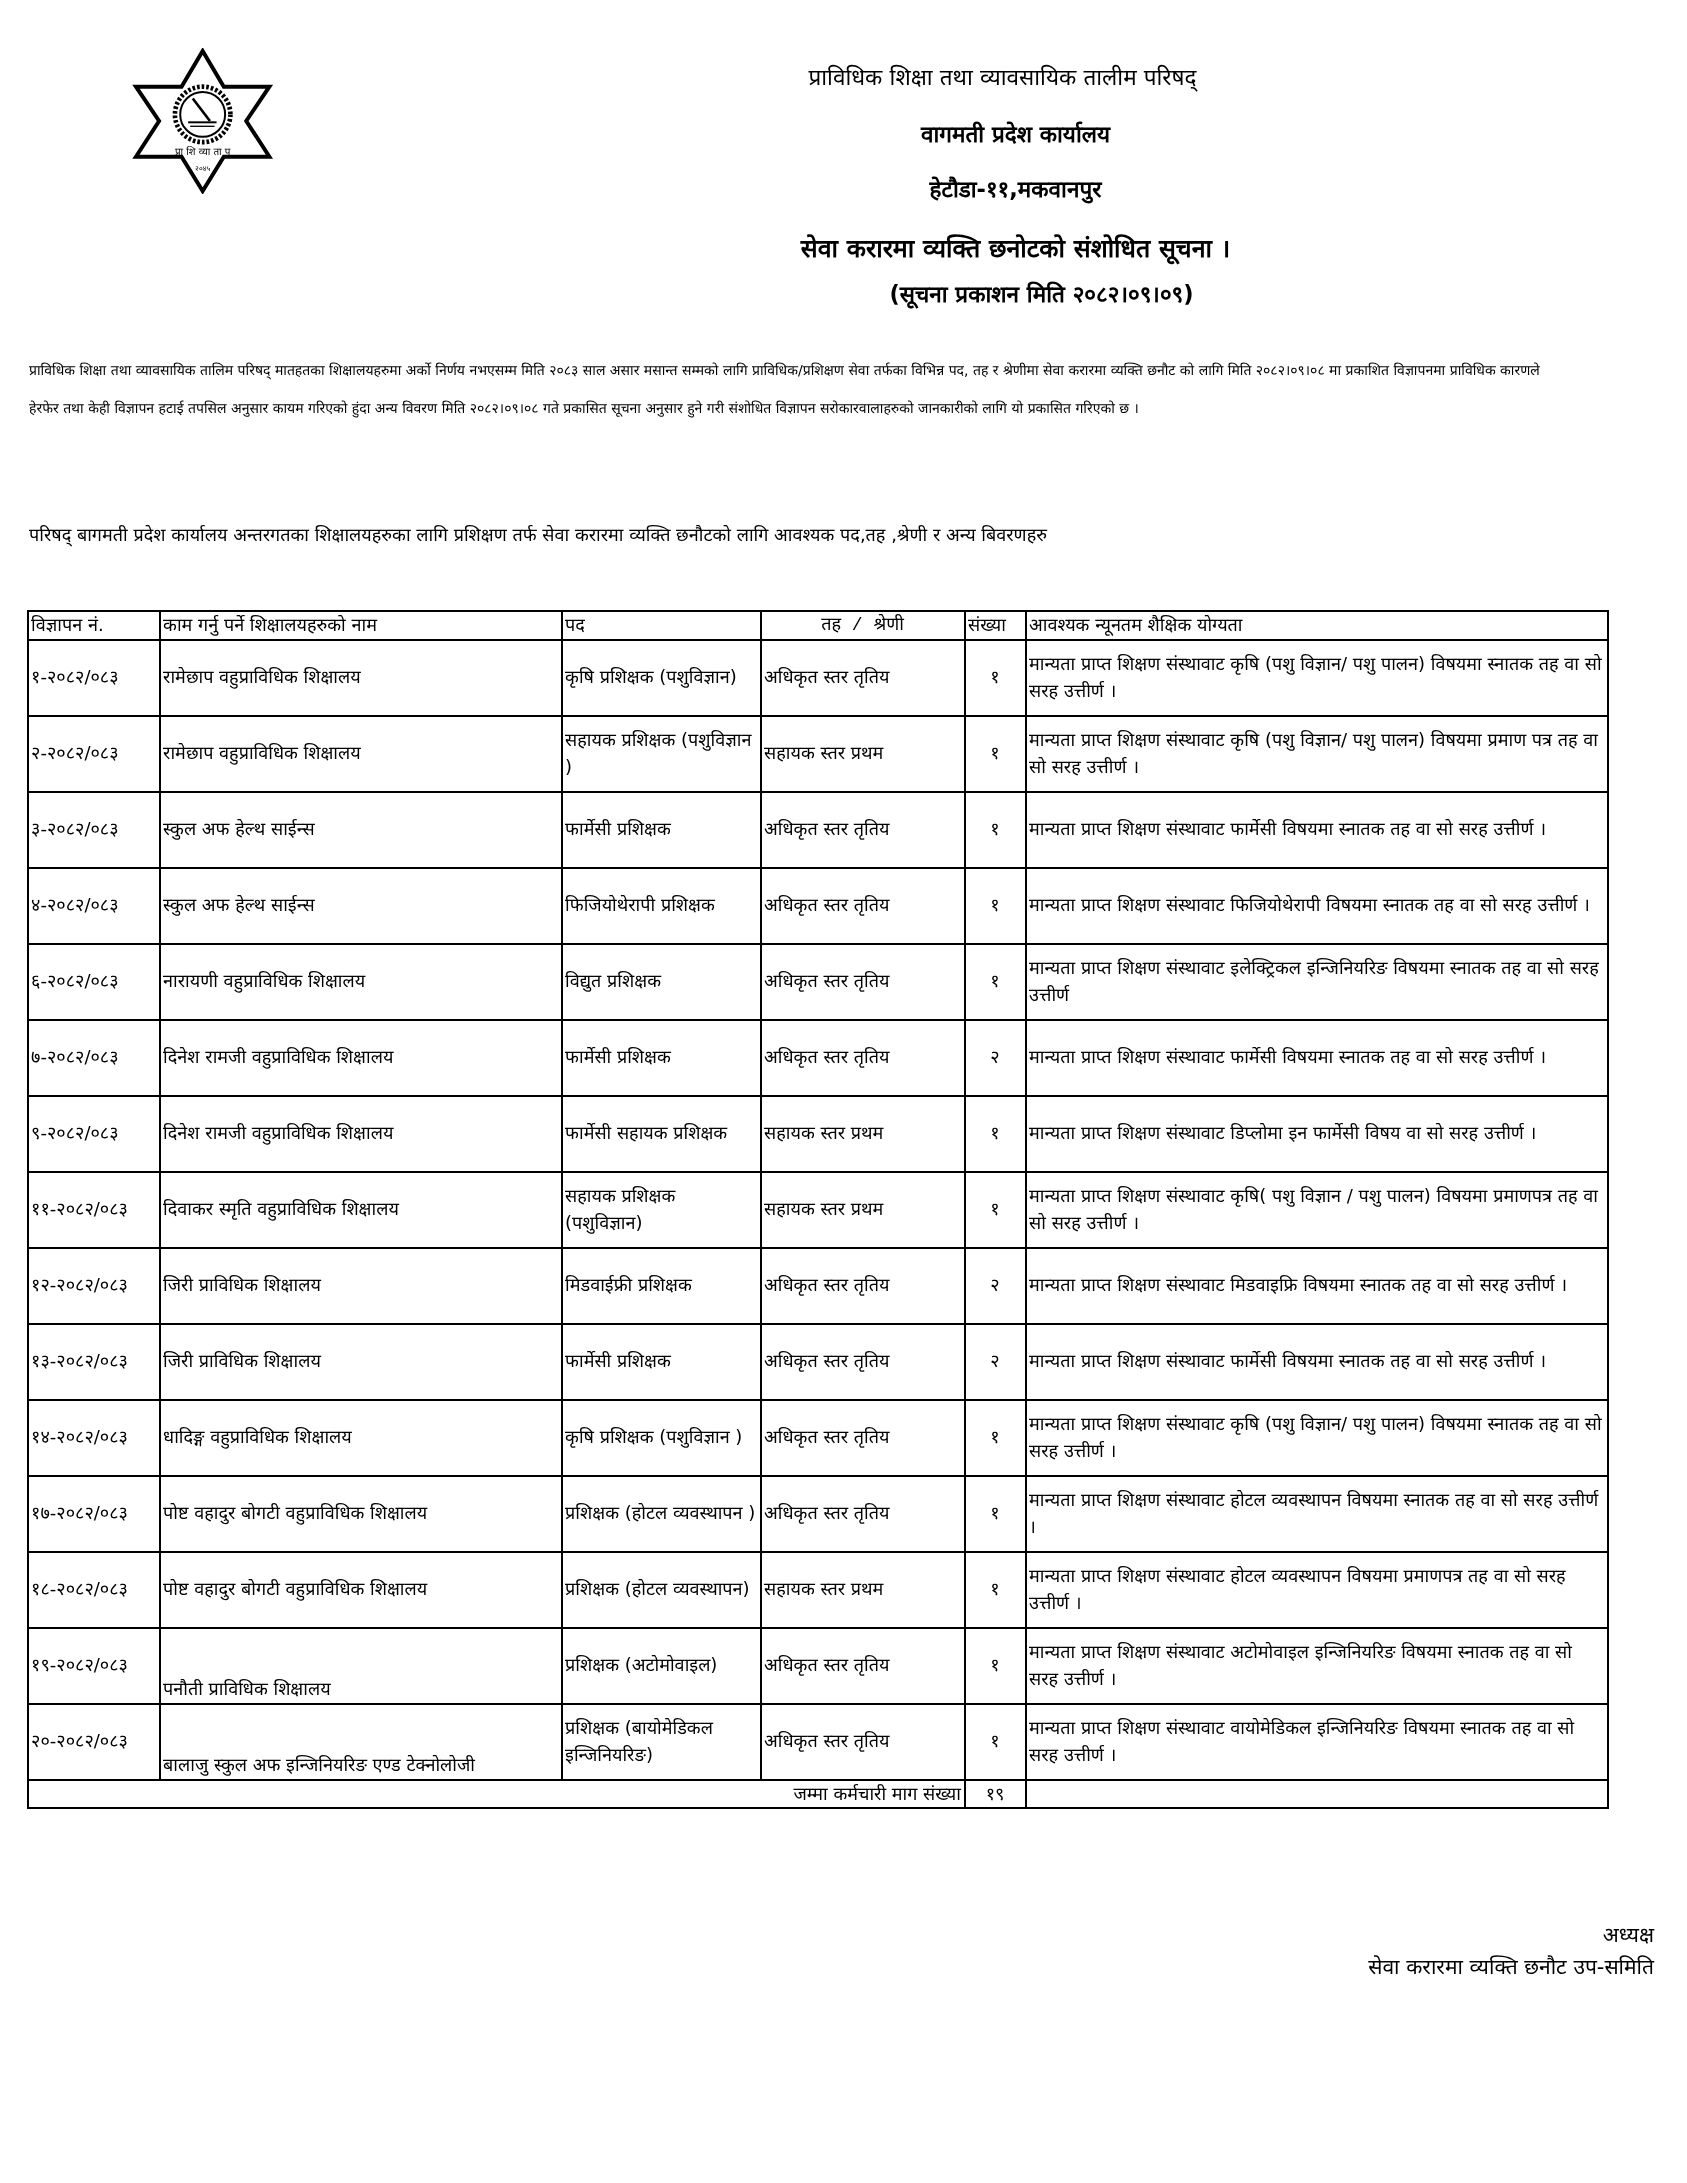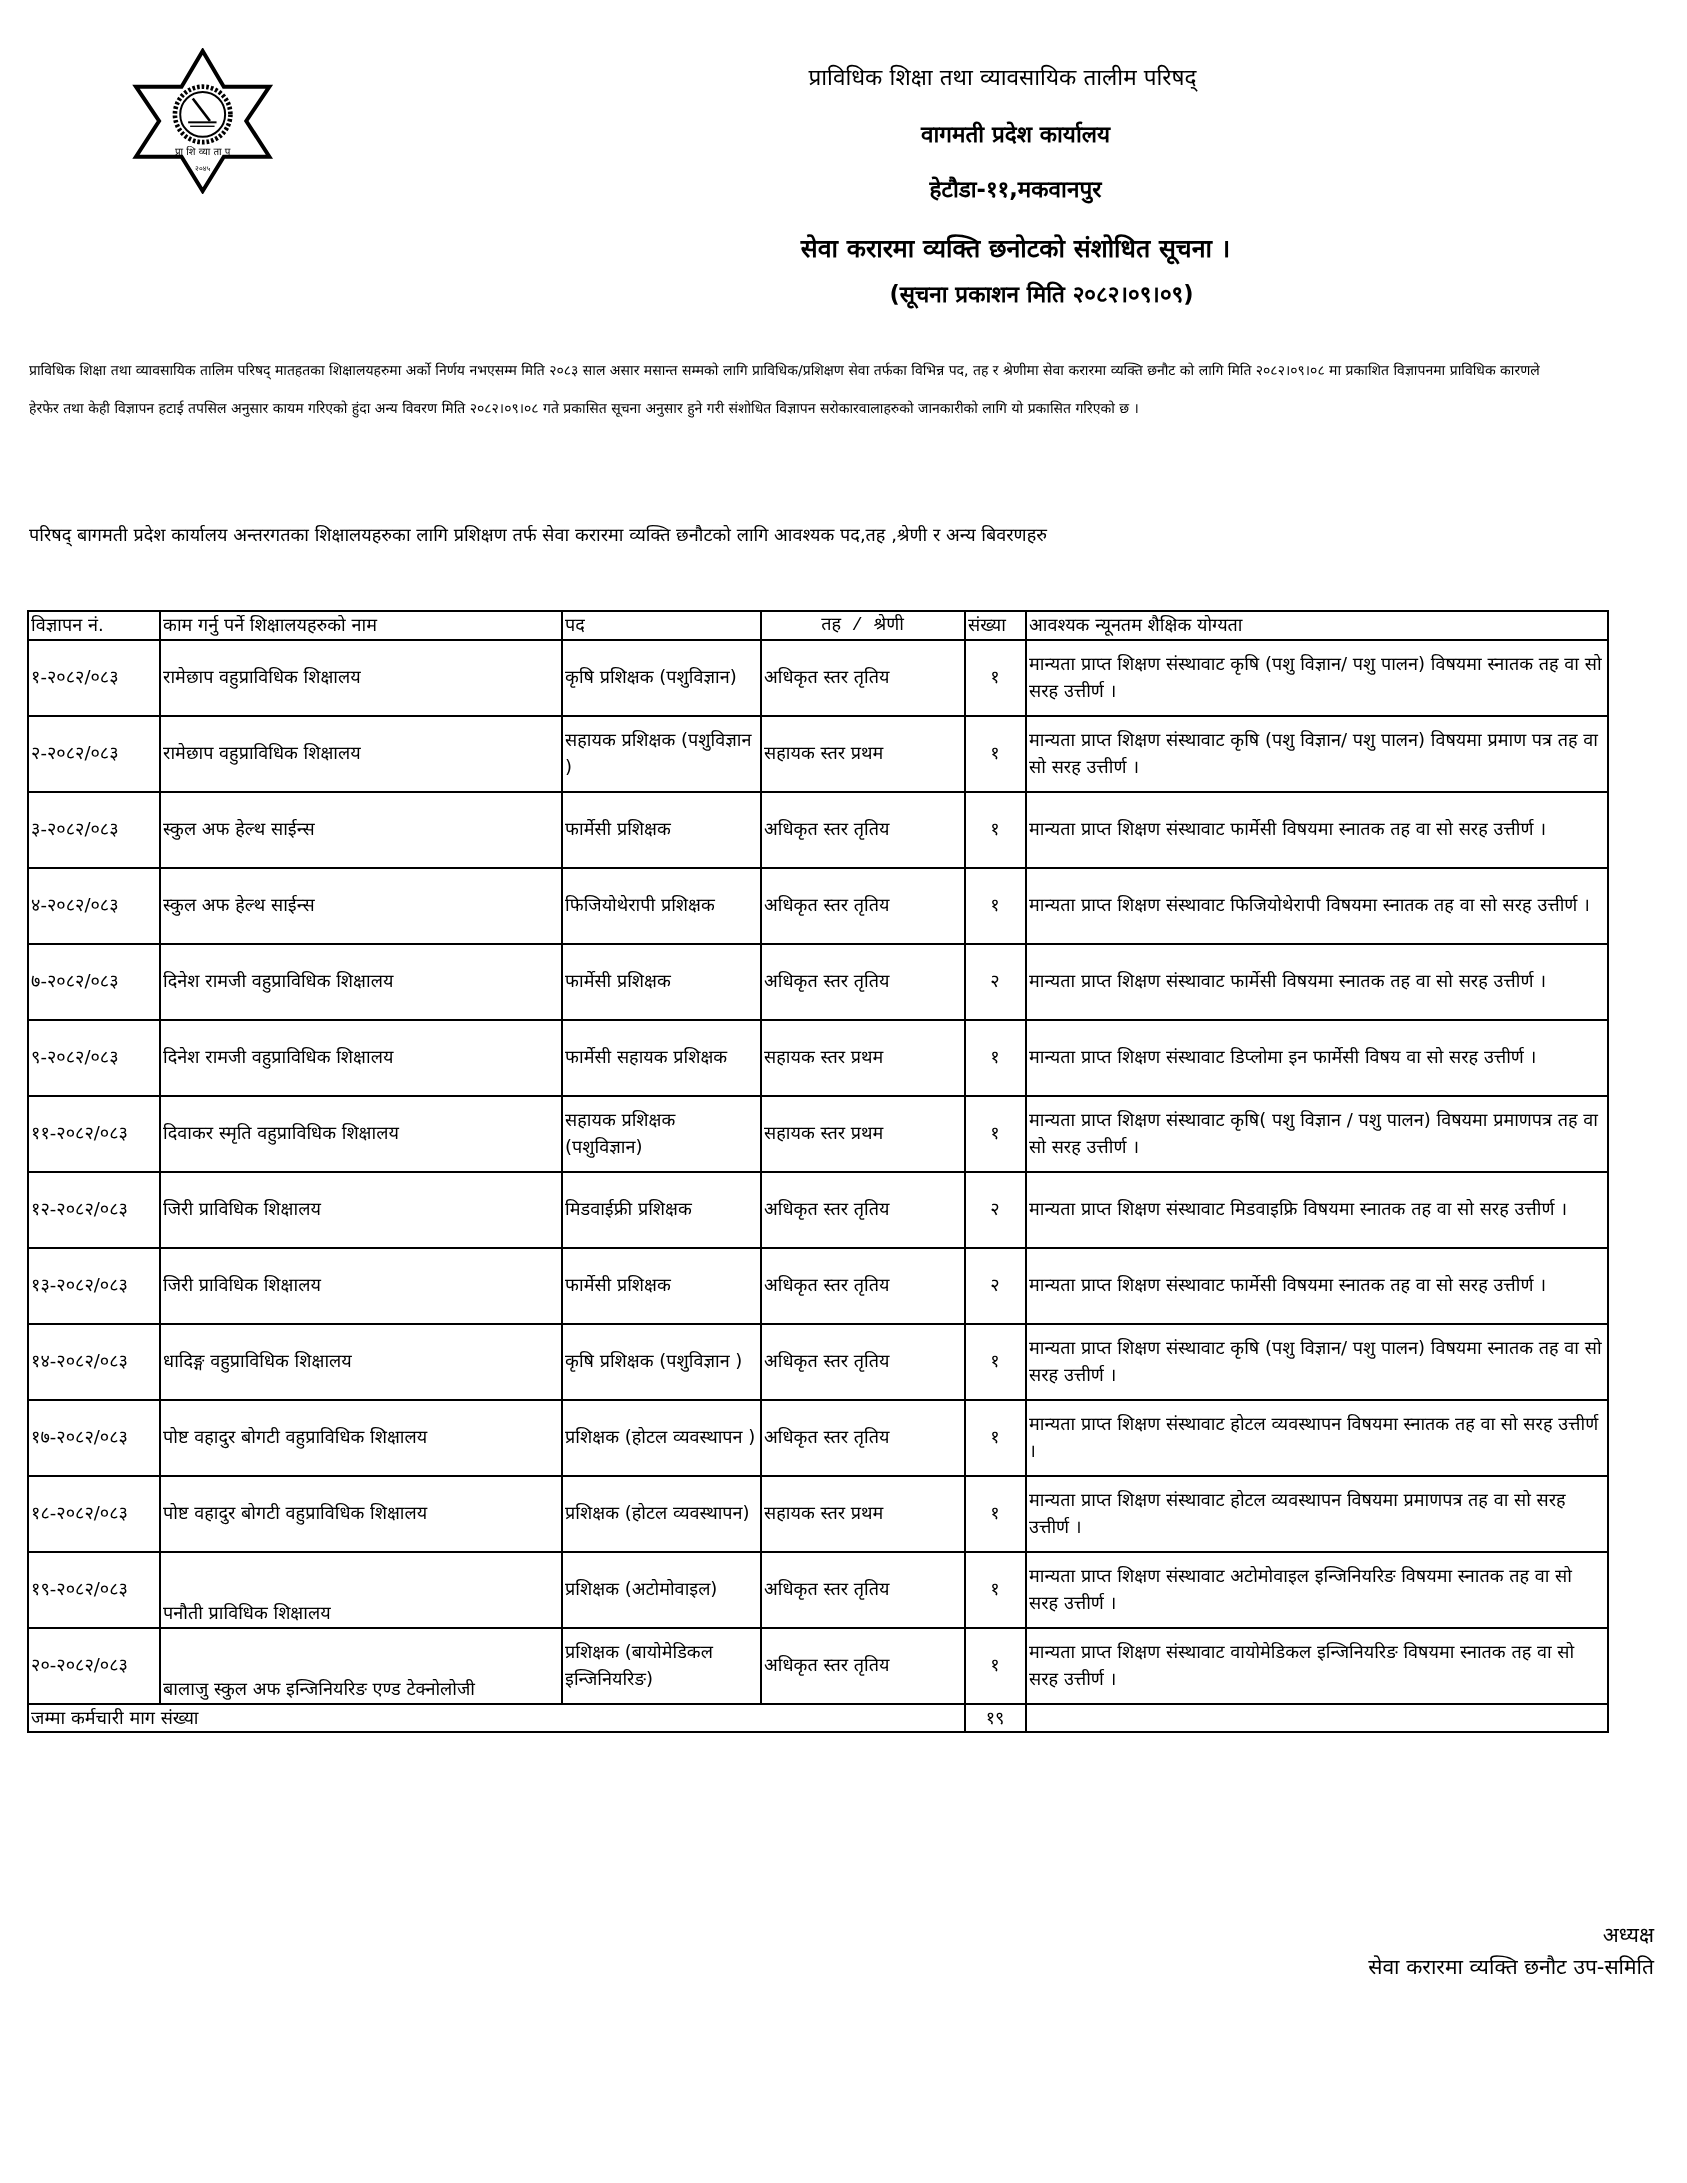--- a/index.html
+++ b/index.html
@@ -18,21 +18,21 @@
   td, th { border: 2px solid #000; font-weight: normal; text-align: left; vertical-align: middle;
            font-size: 18px; line-height: 26.5px; padding: 0 2.6px; }
   th { height: 24px; }
   td { height: 74px; }
   col.c1 { width: 132px; } col.c2 { width: 402px; } col.c3 { width: 199px; }
   col.c4 { width: 204px; } col.c5 { width: 61px; } col.c6 { width: 582px; }
   .num { text-align: center; }
   .center { text-align: center; font-family: Liberation Mono, monospace; }
   .bottom { vertical-align: bottom; }
   tr.total td { height: 24px; }
-  .total-label { text-align: left; }
+  .total-label { text-align: right; }
   .sig { position: absolute; left: 992px; width: 662px; text-align: right; font-size: 21px; white-space: nowrap; }
   .sig1 { top: 1920px; }
   .sig2 { top: 1952px; }
 </style>
 </head>
 <body>
 
 <div class="logo">
   <svg width="142" height="146" viewBox="0 0 215 220">
     <polygon points="107,4 139,58 208,58 173,110 208,164 139,164 107,216 75,164 6,164 41,110 6,58 75,58" fill="#fff" stroke="#000" stroke-width="6" stroke-linejoin="miter"></polygon>
@@ -101,20 +101,28 @@
       </tr>
       <tr>
         <td>४-२०८२/०८३</td>
         <td>स्कुल अफ हेल्थ साईन्स</td>
         <td>फिजियोथेरापी प्रशिक्षक</td>
         <td>अधिकृत स्तर तृतिय</td>
         <td class="num">१</td>
         <td>मान्यता प्राप्त शिक्षण संस्थावाट फिजियोथेरापी विषयमा स्नातक तह वा सो सरह उत्तीर्ण ।</td>
       </tr>
       <tr>
+        <td>६-२०८२/०८३</td>
+        <td>नारायणी वहुप्राविधिक शिक्षालय</td>
+        <td>विद्युत प्रशिक्षक</td>
+        <td>अधिकृत स्तर तृतिय</td>
+        <td class="num">१</td>
+        <td>मान्यता प्राप्त शिक्षण संस्थावाट इलेक्ट्रिकल इन्जिनियरिङ विषयमा स्नातक तह वा सो सरह उत्तीर्ण</td>
+      </tr>
+      <tr>
         <td>७-२०८२/०८३</td>
         <td>दिनेश रामजी वहुप्राविधिक शिक्षालय</td>
         <td>फार्मेसी  प्रशिक्षक</td>
         <td>अधिकृत स्तर तृतिय</td>
         <td class="num">२</td>
         <td>मान्यता प्राप्त शिक्षण संस्थावाट फार्मेसी विषयमा स्नातक तह वा सो सरह उत्तीर्ण ।</td>
       </tr>
       <tr>
         <td>९-२०८२/०८३</td>
         <td>दिनेश रामजी वहुप्राविधिक शिक्षालय</td>

